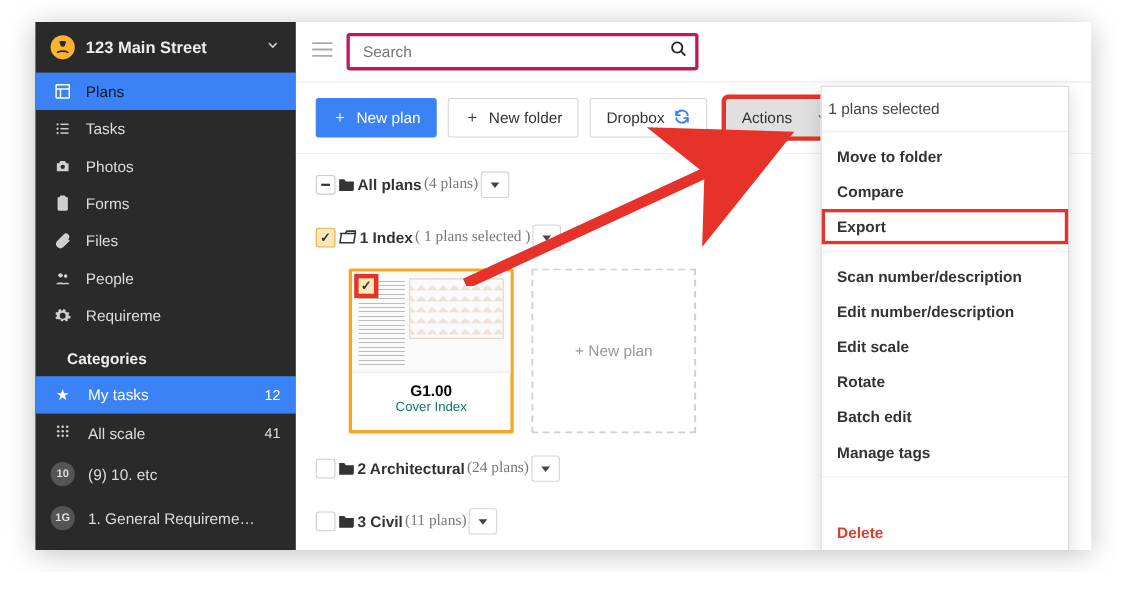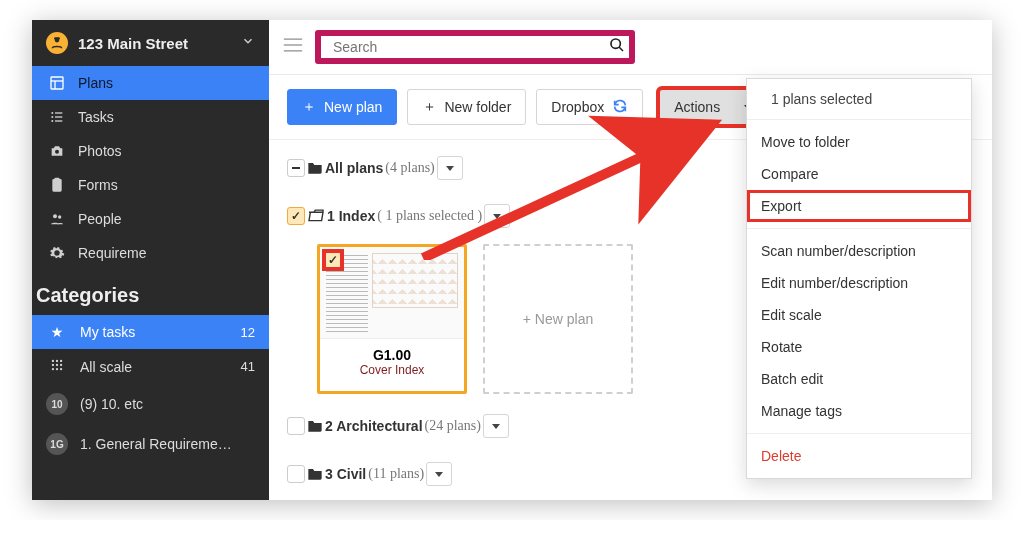--- a/index.html
+++ b/index.html
@@ -49,21 +49,21 @@
     padding: 9px 16px;
     font-size:14px;
     color:#ddd;
     cursor:pointer;
   }
   .side-item.active { background:#3b82f6; color:#0f172a; }
   .side-item.active .side-icon svg { fill:#fff; stroke:#fff; }
   .side-icon { width:18px; display:flex; justify-content:center; }
   .side-icon svg { width:16px; height:16px; fill:#cfcfcf; }
   .side-section-title {
-    padding: 14px 4px 8px; font-size:20px; font-weight:600; color:#eee;
+    padding: 14px 17px 8px; font-size:14px; font-weight:600; color:#eee;margin-left:12px;
   }
   .cat-item {
     display:flex; align-items:center; gap:12px;
     padding: 9px 14px; font-size:14px; color:#ddd; cursor:pointer;
   }
   .cat-item.active { background:#3b82f6; color:#fff; }
   .cat-count { margin-left:auto; font-size:13px; }
   .cat-pill {
     width:22px; height:22px; border-radius:50%;
     background:#555; color:#ddd;
@@ -78,21 +78,21 @@
   .topbar {
     display:flex; align-items:center; gap:12px;
     padding:10px 14px; border-bottom:1px solid #eaeaea;
   }
   .hamburger { cursor:pointer; color:#999; }
   .hamburger svg { width:20px; height:16px; }
   .search-wrap {
     position:relative; width:320px;
   }
   .search-wrap input {
-    width:100%; height:34px; border:6px solid #be185d; border-radius:3px;
+    width:100%; height:34px; border:3px solid #be185d; border-radius:3px;
     padding: 0 36px 0 12px; font-size:14px; color:#444;
   }
   .search-wrap .search-icon {
     position:absolute; right:10px; top:50%; transform:translateY(-50%);
     color:#333;
   }
   .toolbar {
     display:flex; align-items:center; gap:10px;
     padding:14px 18px; border-bottom:1px solid #eee;
   }
@@ -163,43 +163,43 @@
       linear-gradient(45deg,#e8d6c4 25%, transparent 25%),
       linear-gradient(-45deg,#e8d6c4 25%, transparent 25%);
     background-size:10px 10px; opacity:.7; border:1px solid #d7c5b2;
   }
   .plan-thumb::after {
     content:""; position:absolute; left:6px; top:6px; width:42px; bottom:6px;
     background:repeating-linear-gradient(0deg,#bbb 0 1px, transparent 1px 4px);
   }
   .plan-meta { text-align:center; padding:8px 4px 10px; }
   .plan-num { font-weight:700; font-size:14px; }
-  .plan-title { font-size:12px; color:#7f1d1d; }
+  .plan-title { font-size:12px; color:#0f766e; }
 
   .new-plan-card {
     width:150px; height:150px;
     border:2px dashed #cfcfcf; border-radius:2px;
     display:flex; align-items:center; justify-content:center;
     color:#999; font-size:14px; cursor:pointer;
   }
 
   
   .actions-menu {
     position:absolute; top:58px; right:20px;
     width:226px; background:#fff; border:1px solid #d9d9d9;
     box-shadow:0 6px 18px rgba(0,0,0,.15);
     z-index:30; font-size:14px;
   }
-  .actions-menu .menu-header { padding:12px 24px; color:#444; }
+  .actions-menu .menu-header { padding:12px 6px; color:#444; }
   .actions-menu hr { border:none; border-top:1px solid #eee; margin:0; }
   .actions-menu .menu-item {
-    padding:8px 14px; cursor:pointer; color:#333;
+    padding:8px 14px; cursor:pointer; color:#333;font-weight:bold;
   }
   .actions-menu .menu-item.hl { outline:3px solid #e63228; outline-offset:-3px; }
-  .actions-menu .menu-item.danger { color:#e03b2e; }
+  .actions-menu .menu-item.danger { color:#e03b2e;margin-top:28px; }
   .menu-group-gap { height:6px; }
 
   
   .arrow {
     position:absolute; z-index:20;
     left:144px; top:90px;
     width:440px; height:150px;
     pointer-events:none;
   }
 </style>
@@ -259,20 +259,28 @@
         <span>Photos</span>
       </li>
       <li class="side-item">
         <span class="side-icon">
           <svg viewBox="0 0 24 24" fill="none" stroke="#cfcfcf" stroke-width="2">
               <rect x="6" y="4" width="12" height="17" rx="1"></rect>
               <rect x="9" y="2" width="6" height="4" rx="1" fill="#cfcfcf"></rect>
             </svg>
         </span>
         <span>Forms</span>
+      </li>
+      <li class="side-item">
+        <span class="side-icon">
+          <svg viewBox="0 0 24 24" fill="none" stroke="#cfcfcf" stroke-width="2">
+              <path d="M21 11l-9 9a5 5 0 0 1-7-7l9-9a3.5 3.5 0 0 1 5 5l-9 9a2 2 0 0 1-3-3l8-8"></path>
+            </svg>
+        </span>
+        <span>Files</span>
       </li>
       <li class="side-item">
         <span class="side-icon">
           <svg viewBox="0 0 24 24" fill="#cfcfcf">
               <circle cx="9" cy="8" r="3"></circle>
               <circle cx="16" cy="9" r="2.5"></circle>
               <path d="M3 20c0-3 12-3 12 0"></path>
               <path d="M13 20c0-2.5 8-2.5 8 0"></path>
             </svg>
         </span>

